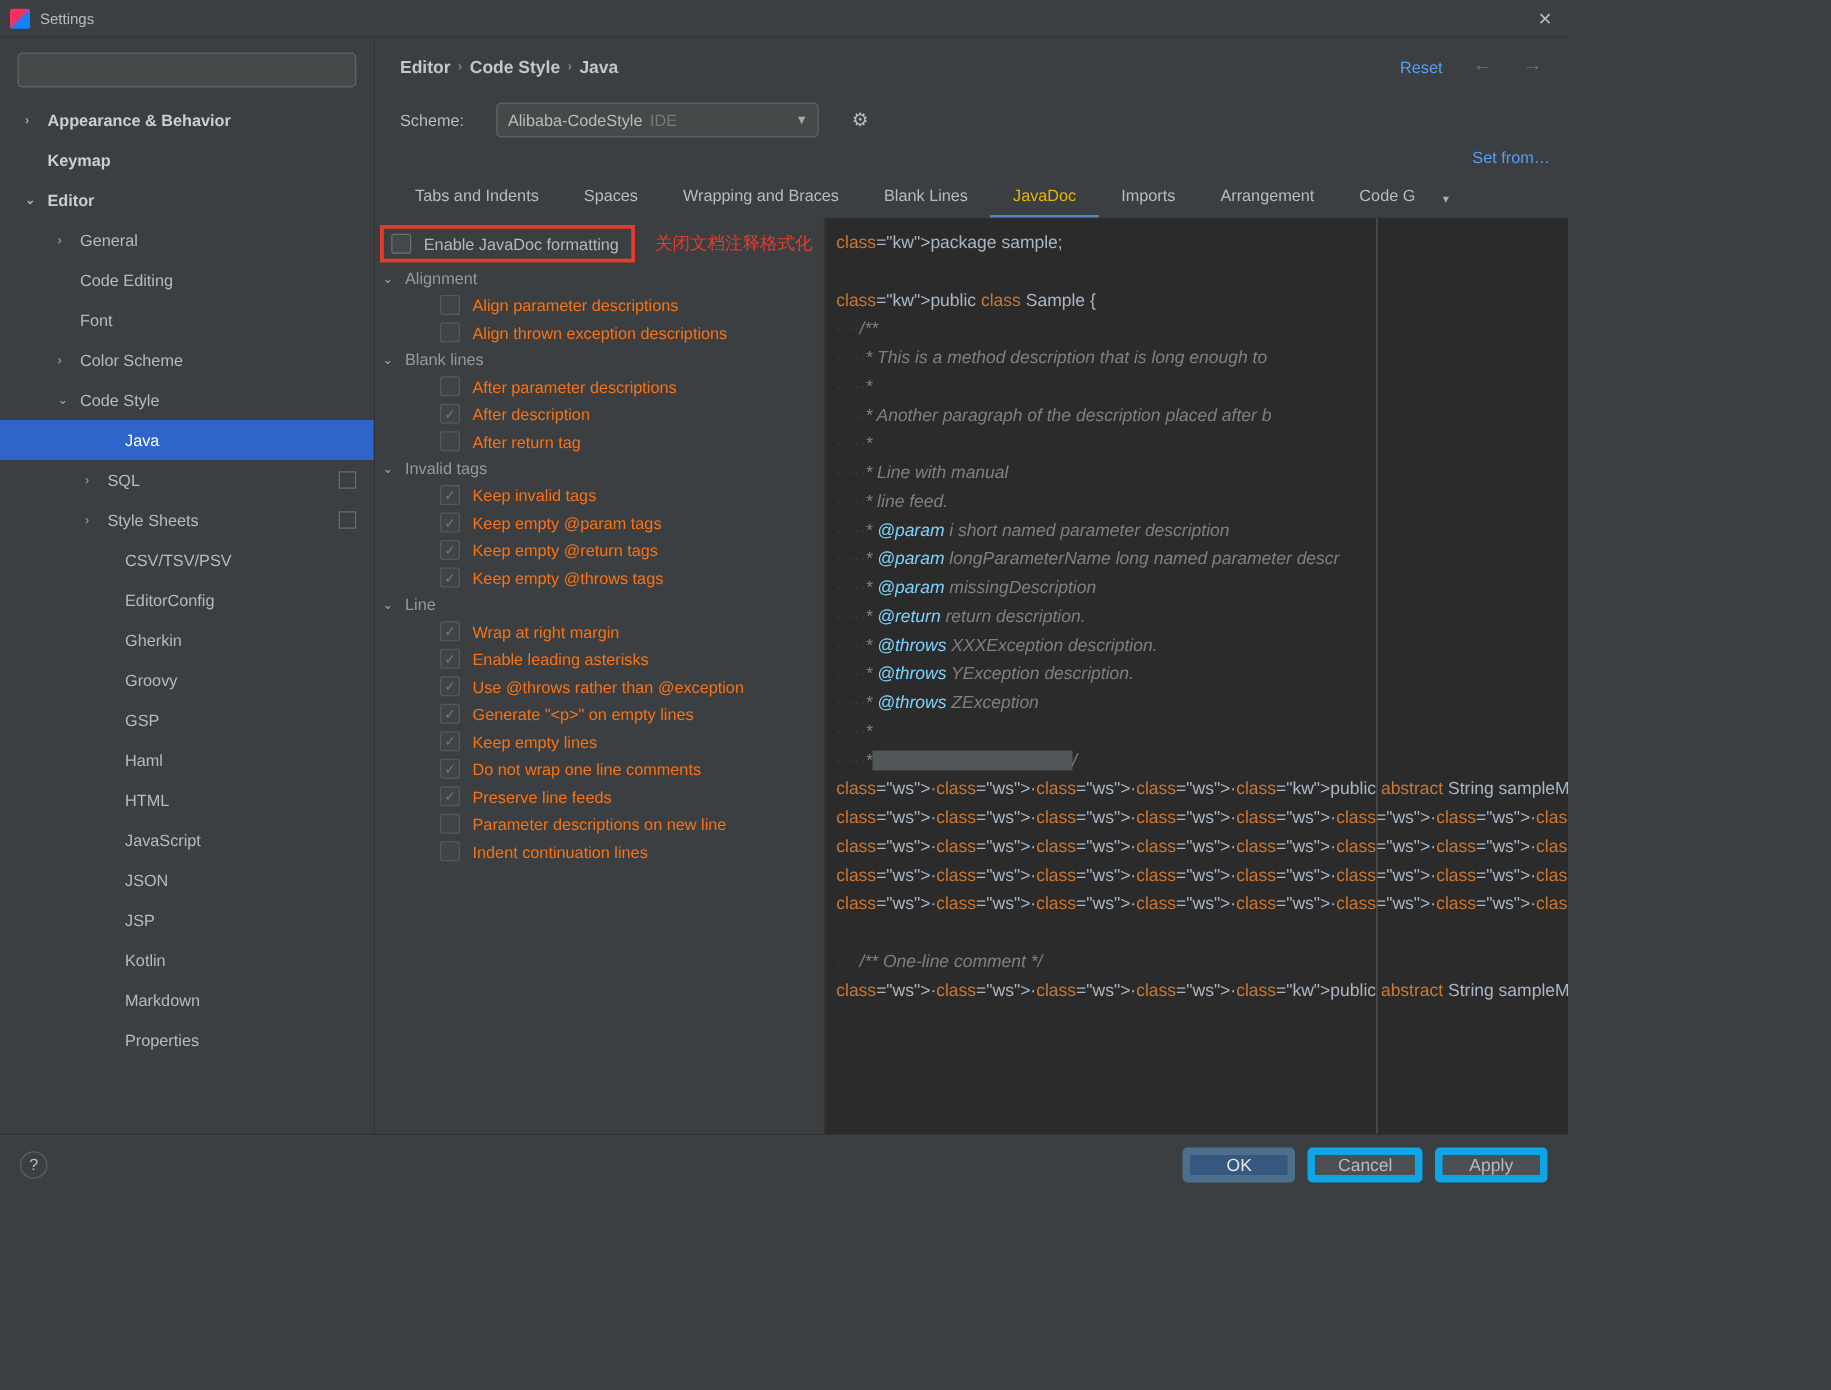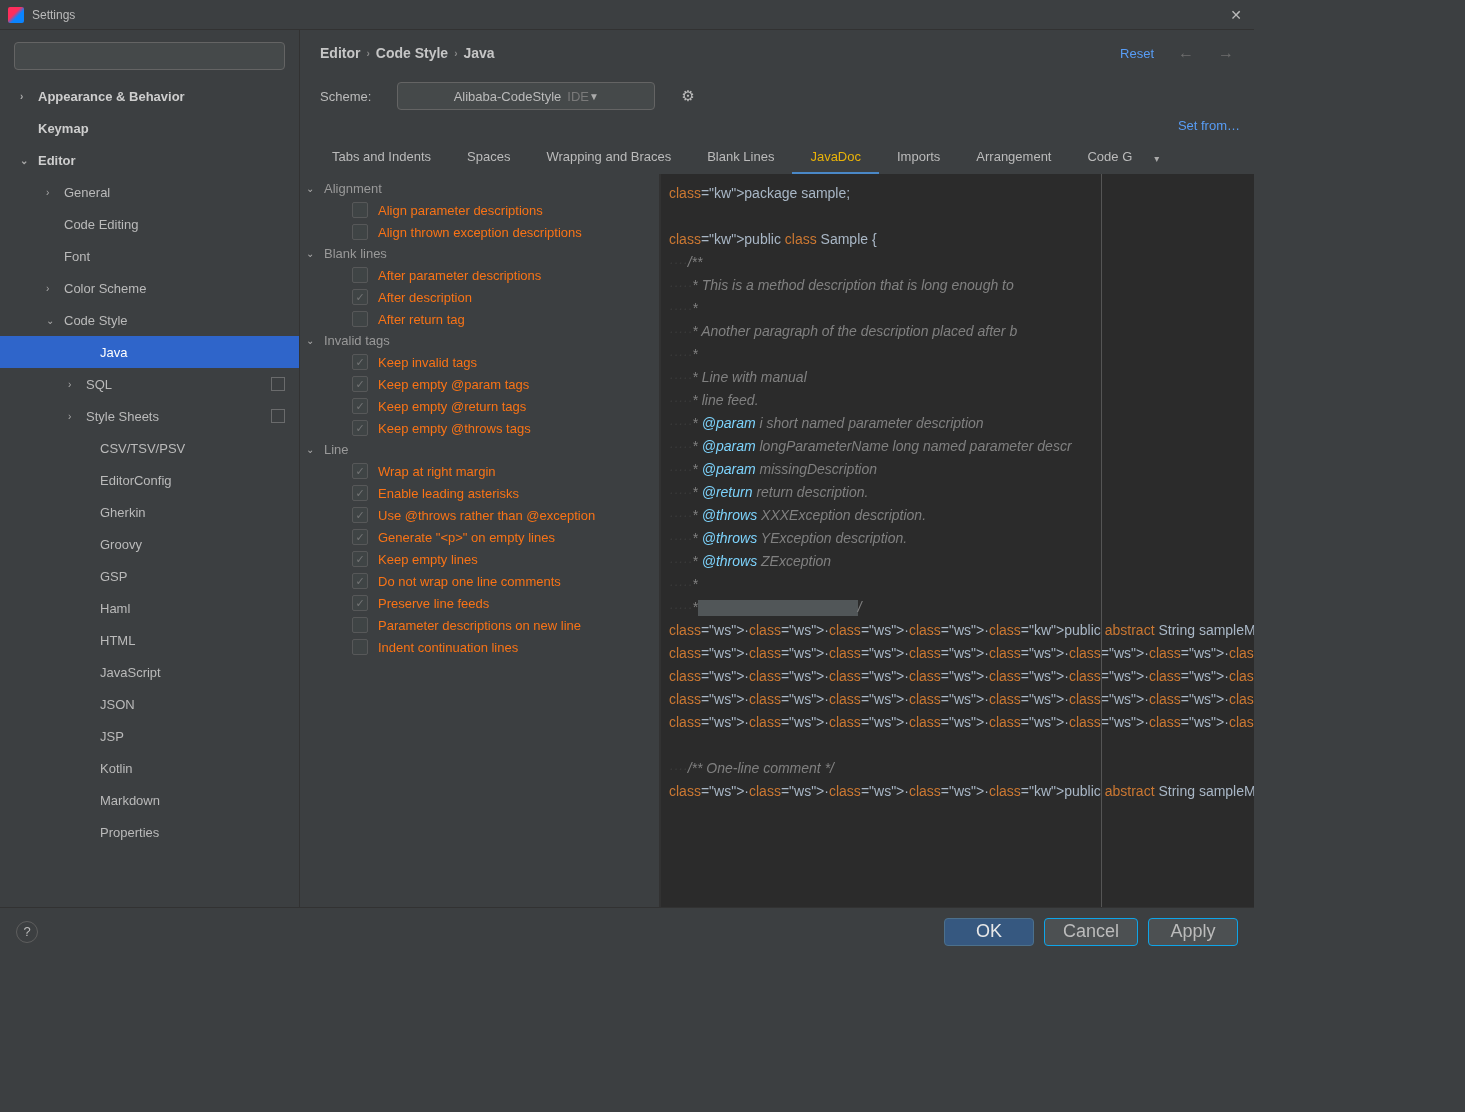--- a/index.html
+++ b/index.html
@@ -25,21 +25,21 @@
 .tree-arrow.empty { visibility: hidden; }
 .tree-item.bold { font-weight: 600; color: #cecece; }
 .tree-badge { margin-left: auto; margin-right: 14px; width: 14px; height: 14px; border: 1px solid #888; opacity: 0.6; }
 .main { flex: 1; display: flex; flex-direction: column; overflow: hidden; }
 .main-header { padding: 14px 20px 6px 20px; }
 .breadcrumb { display: flex; align-items: center; gap: 6px; color: #c6c6c6; font-size: 14px; font-weight: 600; }
 .breadcrumb .sep { color: #888; font-size: 10px; }
 .link-blue { color: #589df6; cursor: pointer; font-size: 13px; }
 .nav-arrow { color: #6e6e6e; font-size: 16px; cursor: default; }
 .scheme-row { display: flex; align-items: center; padding: 14px 20px 0 20px; gap: 26px; font-size: 13px; }
-.combo { height: 28px; width: 258px; background: #45494a; border: 1px solid #646464; border-radius: 4px; display: flex; align-items: center; padding: 0 8px; color: #bbbbbb; justify-content: center; }
+.combo { height: 28px; width: 258px; background: #45494a; border: 1px solid #646464; border-radius: 4px; display: flex; align-items: center; padding: 0 8px; color: #bbbbbb; justify-content: space-between; }
 .combo .ide { color: #7a7a7a; margin-left: 6px; }
 .combo-arrow { color: #aaaaaa; font-size: 10px; }
 .gear { color: #bbbbbb; font-size: 15px; cursor: pointer; }
 .setfrom-row { text-align: right; padding: 8px 14px 4px 0; }
 .tabs { display: flex; gap: 0; padding: 6px 8px 0 14px; border-bottom: 0; align-items: center; }
 .tab { padding: 6px 18px 8px 18px; color: #bbbbbb; cursor: pointer; font-size: 13px; border-bottom: 2px solid transparent; }
 .tab.active { border-bottom: 2px solid #4a88c7; color: #eab308; }
 .tabs-more { margin-left: 4px; color: #aaaaaa; font-size: 10px; cursor: pointer; }
 .options-row { display: flex; flex: 1; overflow: hidden; }
 .options-col { width: 360px; overflow-y: auto; padding: 4px 0 10px 0; background: #3c3f41; border-right: 1px solid #323232; }
@@ -58,21 +58,21 @@
 .code-line { white-space: pre; }
 .kw { color: #cc7832; }
 .comment { color: #808080; font-style: italic; }
 .doctag { color: #7dd3fc; font-style: italic; }
 .ws { color: #3a3a3a; }
 .caret-block { background: #515658; display: inline-block; width: 160px; height: 16px; vertical-align: middle; }
 .vline { position: absolute; top: 0; bottom: 0; width: 1px; background: #555555; }
 .footer { height: 48px; border-top: 1px solid #323232; display: flex; align-items: center; padding: 0 16px; gap: 10px; }
 .help-btn { width: 22px; height: 22px; border: 1px solid #5e5e5e; border-radius: 50%; display: flex; align-items: center; justify-content: center; color: #bbbbbb; font-size: 13px; cursor: pointer; }
 .footer-spacer { flex: 1; }
-.btn { height: 28px; min-width: 90px; border-radius: 4px; border: 1px solid #0ea5e9; background: #4c5052; color: #bbbbbb; cursor: pointer; font-size: 18px; padding: 0 18px; }
+.btn { height: 28px; min-width: 90px; border-radius: 4px; border: 6px solid #0ea5e9; background: #4c5052; color: #bbbbbb; cursor: pointer; font-size: 14px; padding: 0 18px; }
 .btn.primary { background: #365880; border-color: #4c708c; color: #e8e8e8; }
 ::-webkit-scrollbar { width: 10px; height: 10px; }
 ::-webkit-scrollbar-track { background: #3c3f41; }
 ::-webkit-scrollbar-thumb { background: #5a5d5f; border-radius: 5px; }
 </style>
 </head>
 <body>
 
 <div class="window">
 
@@ -232,20 +232,27 @@
           <div class="tab">Blank Lines</div>
           <div class="tab active">JavaDoc</div>
           <div class="tab">Imports</div>
           <div class="tab">Arrangement</div>
           <div class="tab">Code G</div>
           <span class="tabs-more">▾</span>
         </div>
 
       <div class="options-row">
         <div class="options-col">
+          <div style="display:flex;align-items:center;">
+            <span class="highlight-box">
+              <span class="checkbox"></span>
+              <span class="opt-label">Enable JavaDoc formatting</span>
+            </span>
+            <span class="annotation">关闭文档注释格式化</span>
+          </div>
           <div id="opt-sections">
               <div class="opt-row section">
                 <span class="tree-arrow">⌄</span>
                 <span>Alignment</span>
               </div>
               <div class="opt-row sub">
                 <span class="checkbox" style="opacity: 0.55;"></span>
                 <span class="opt-label disabled">Align parameter descriptions</span>
               </div>
               <div class="opt-row sub">

